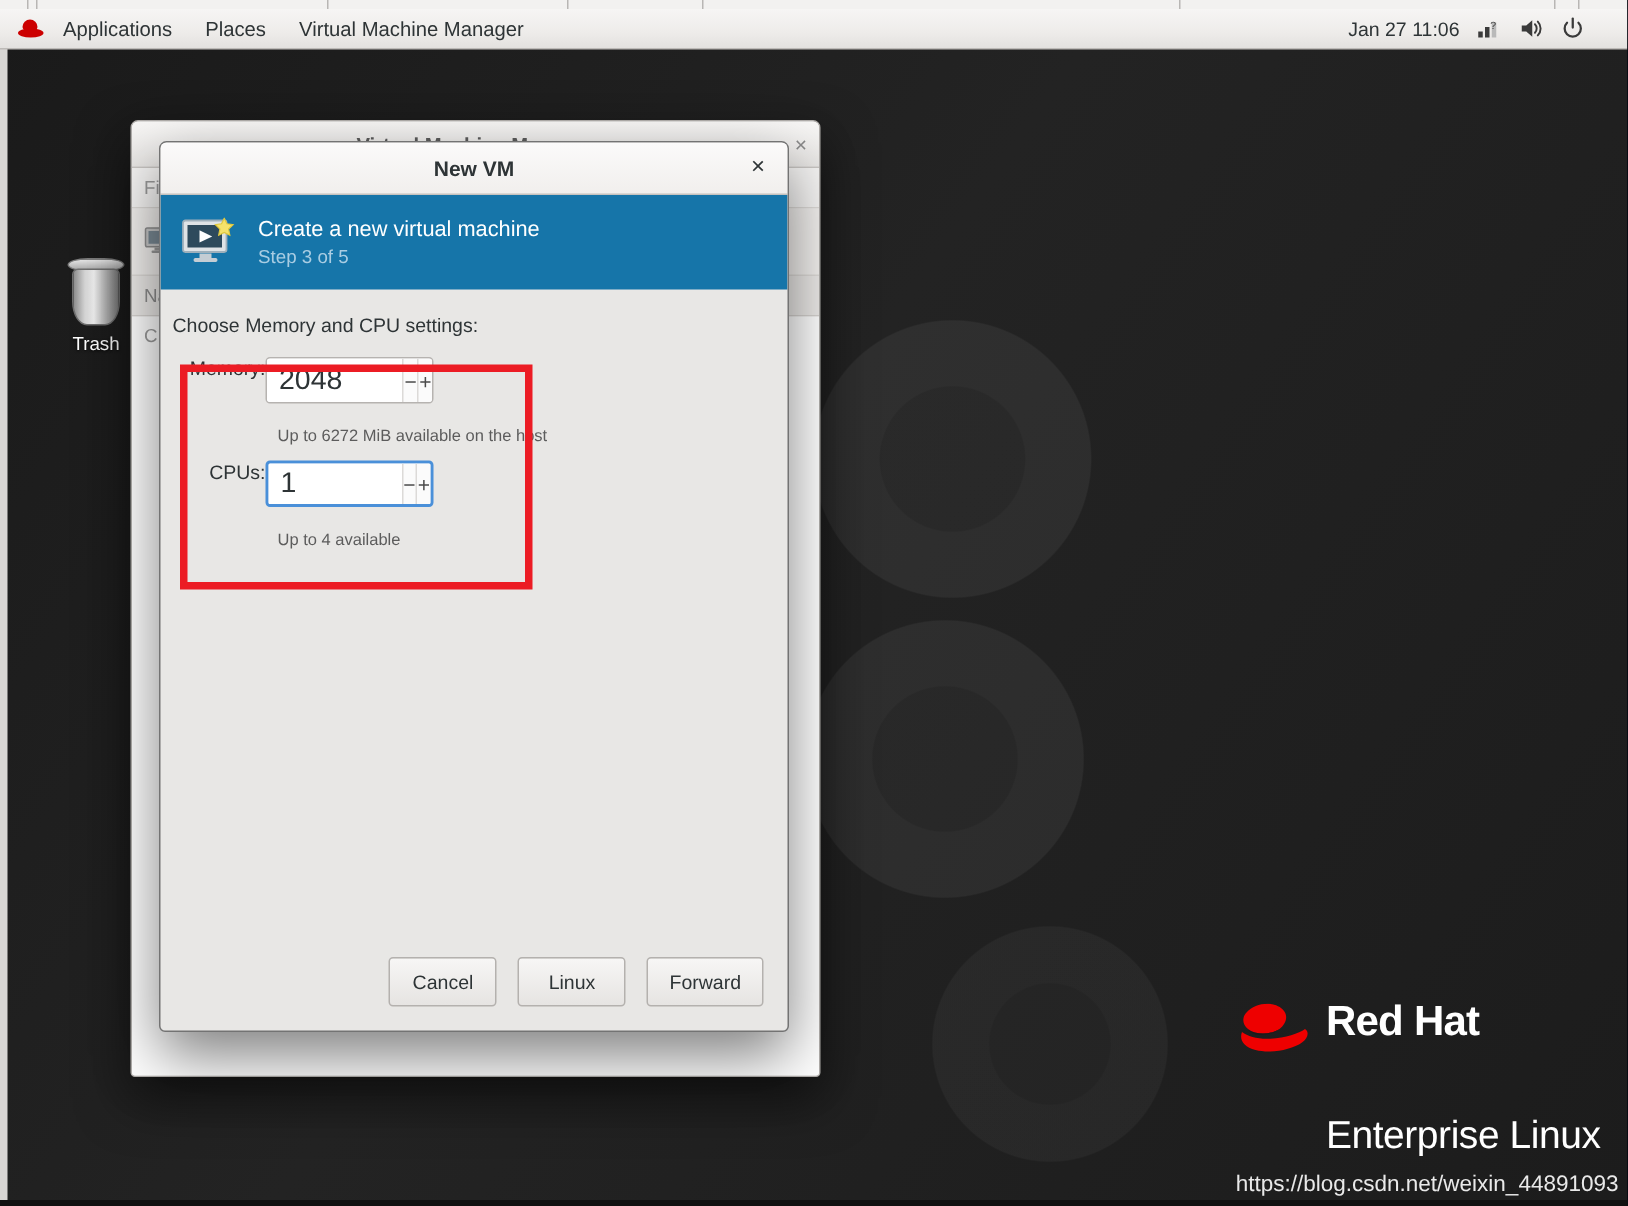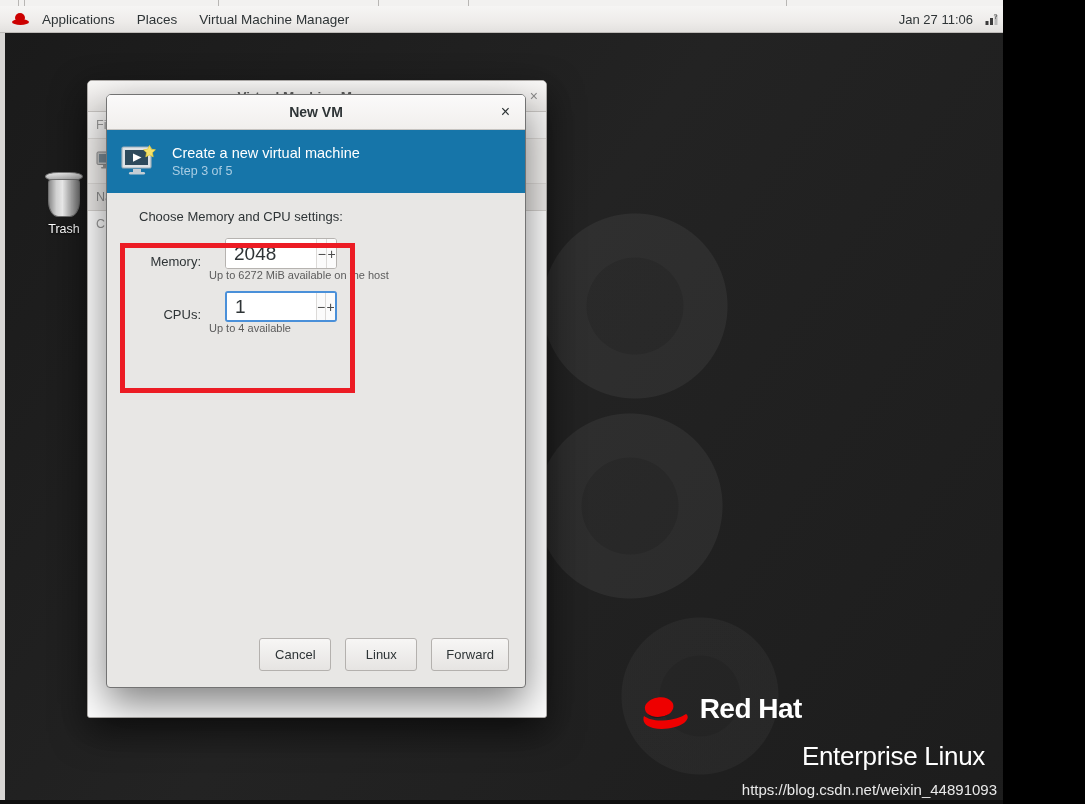--- a/index.html
+++ b/index.html
@@ -9,21 +9,21 @@
   }
   body {
     width: 1085px;
     height: 804px;
     overflow: hidden;
     font-family: "Liberation Sans", sans-serif;
   }
 
   #screen {
     position: relative;
-    width: 1003px;
+    width: 1085px;
     height: 804px;
     overflow: hidden;
     background: #0f172a;
   }
 
   
   .top-artifact {
     position: absolute;
     left: 0; top: 0;
     width: 1085px; height: 6px;
@@ -286,32 +286,32 @@
     font-size: 14.5px;
     color: #ffffff;
     text-align: right;
   }
   .banner-step {
     font-size: 12.5px;
     color: #a9cde3;
   }
   .dlg-content {
     flex: 1 1 auto;
-    padding: 16px 16px 0 32px;
+    padding: 16px 16px 0 8px;
     position: relative;
   }
   .section-label {
     font-size: 13px;
     color: #2e3436;
     margin-bottom: 14px;
   }
   .field-row {
     display: flex;
-    align-items: flex-end;
-    gap: 24px;
+    align-items: flex-start;
+    gap: 0;
   }
   .field-label {
     font-size: 13px;
     color: #2e3436;
     width: 62px;
     text-align: right;
     white-space: nowrap;
   }
   .spin {
     display: flex;
@@ -348,21 +348,21 @@
     font-size: 14px;
     color: #4b4b4b;
     background: #fbfbfb;
     border-left: 1px solid #dcdad8;
     cursor: pointer;
     user-select: none;
   }
   .hint {
     font-size: 11px;
     color: #5c5c5c;
-    margin: 0 0 10px 70px;
+    margin: 16px 0 10px 70px;
   }
   .hint.last { margin-bottom: 0; }
 
   
   .annot-rect {
     position: absolute;
     left: 120px; top: 243px;
     width: 235px; height: 150px;
     border: 5px solid #ec1c24;
     box-sizing: border-box;
@@ -393,21 +393,21 @@
   
   .rhel-mark {
     position: absolute;
     right: 18px; bottom: 34px;
     display: flex;
     align-items: flex-start;
     gap: 9px;
     z-index: 6;
   }
   .rhel-hat { width: 58px; height: 44px; flex: 0 0 auto; margin-top: 2px; }
-  .rhel-words { display: flex; flex-direction: row; line-height: 1.02; }
+  .rhel-words { display: flex; flex-direction: column; line-height: 1.02; }
   .rhel-l1 {
     font-size: 28px;
     font-weight: bold;
     color: #ffffff;
     letter-spacing: -0.5px;
   }
   .rhel-l2 {
     font-size: 26px;
     color: #ffffff;
     letter-spacing: -0.3px;

